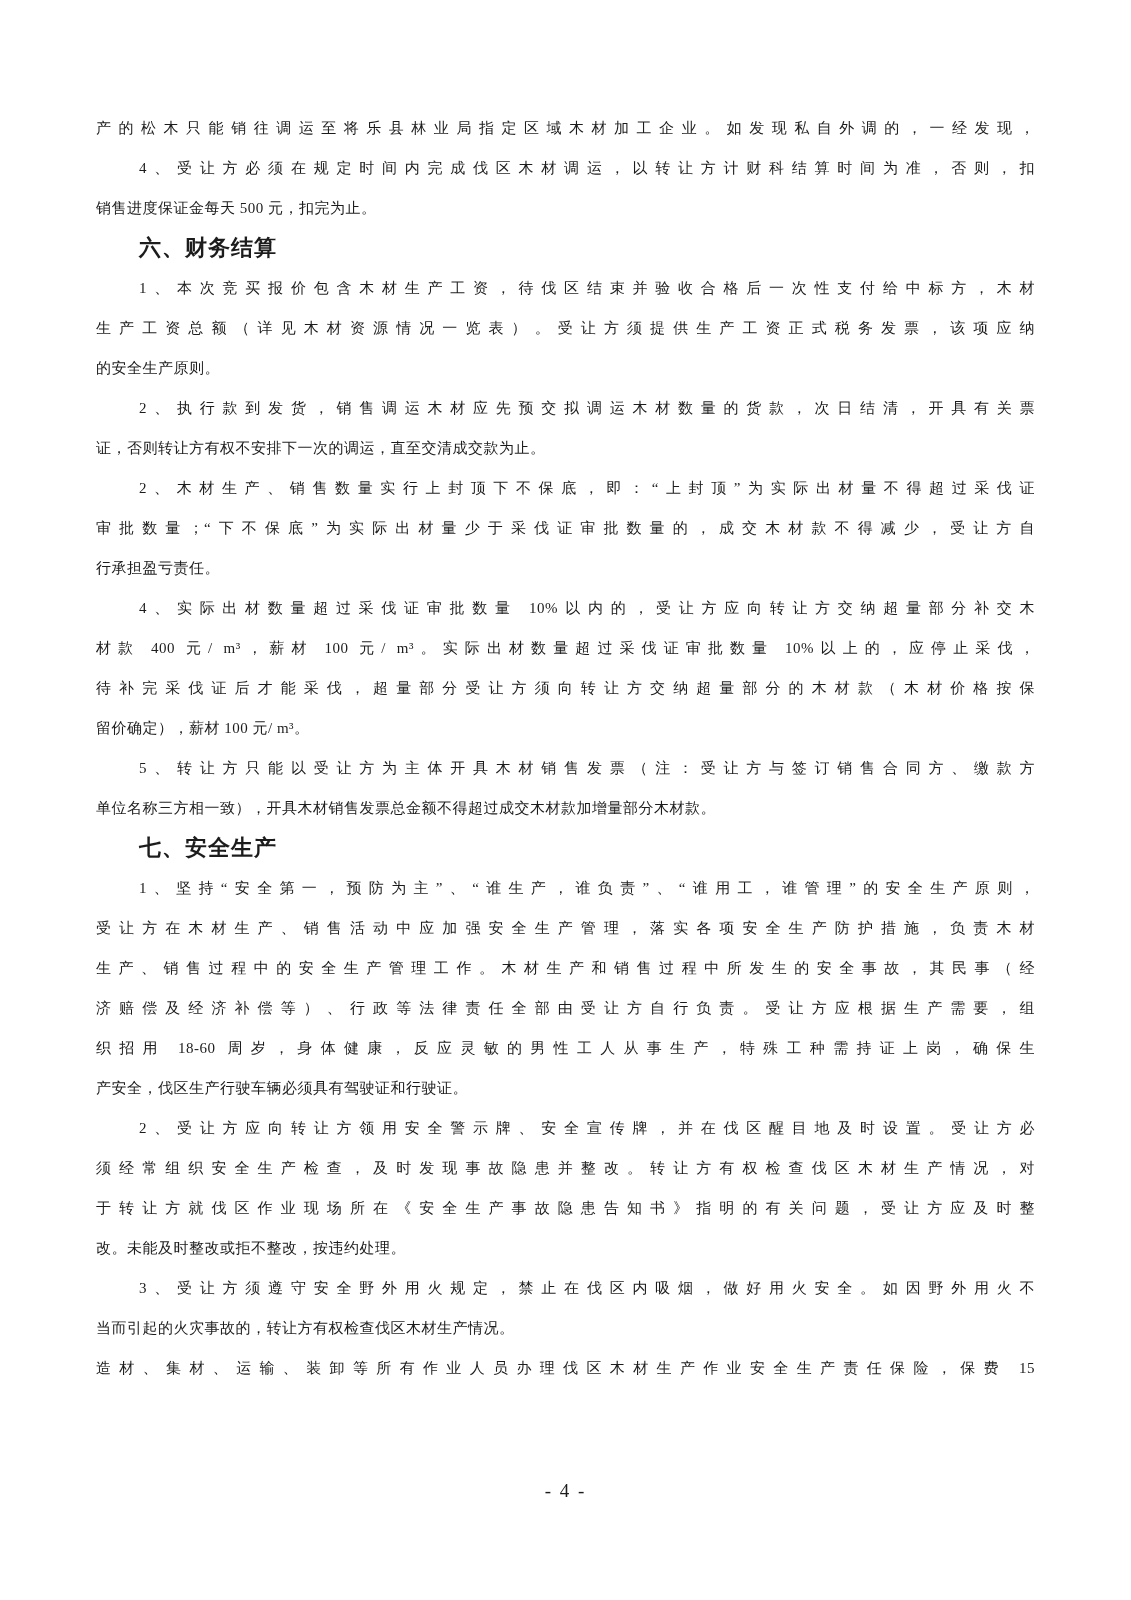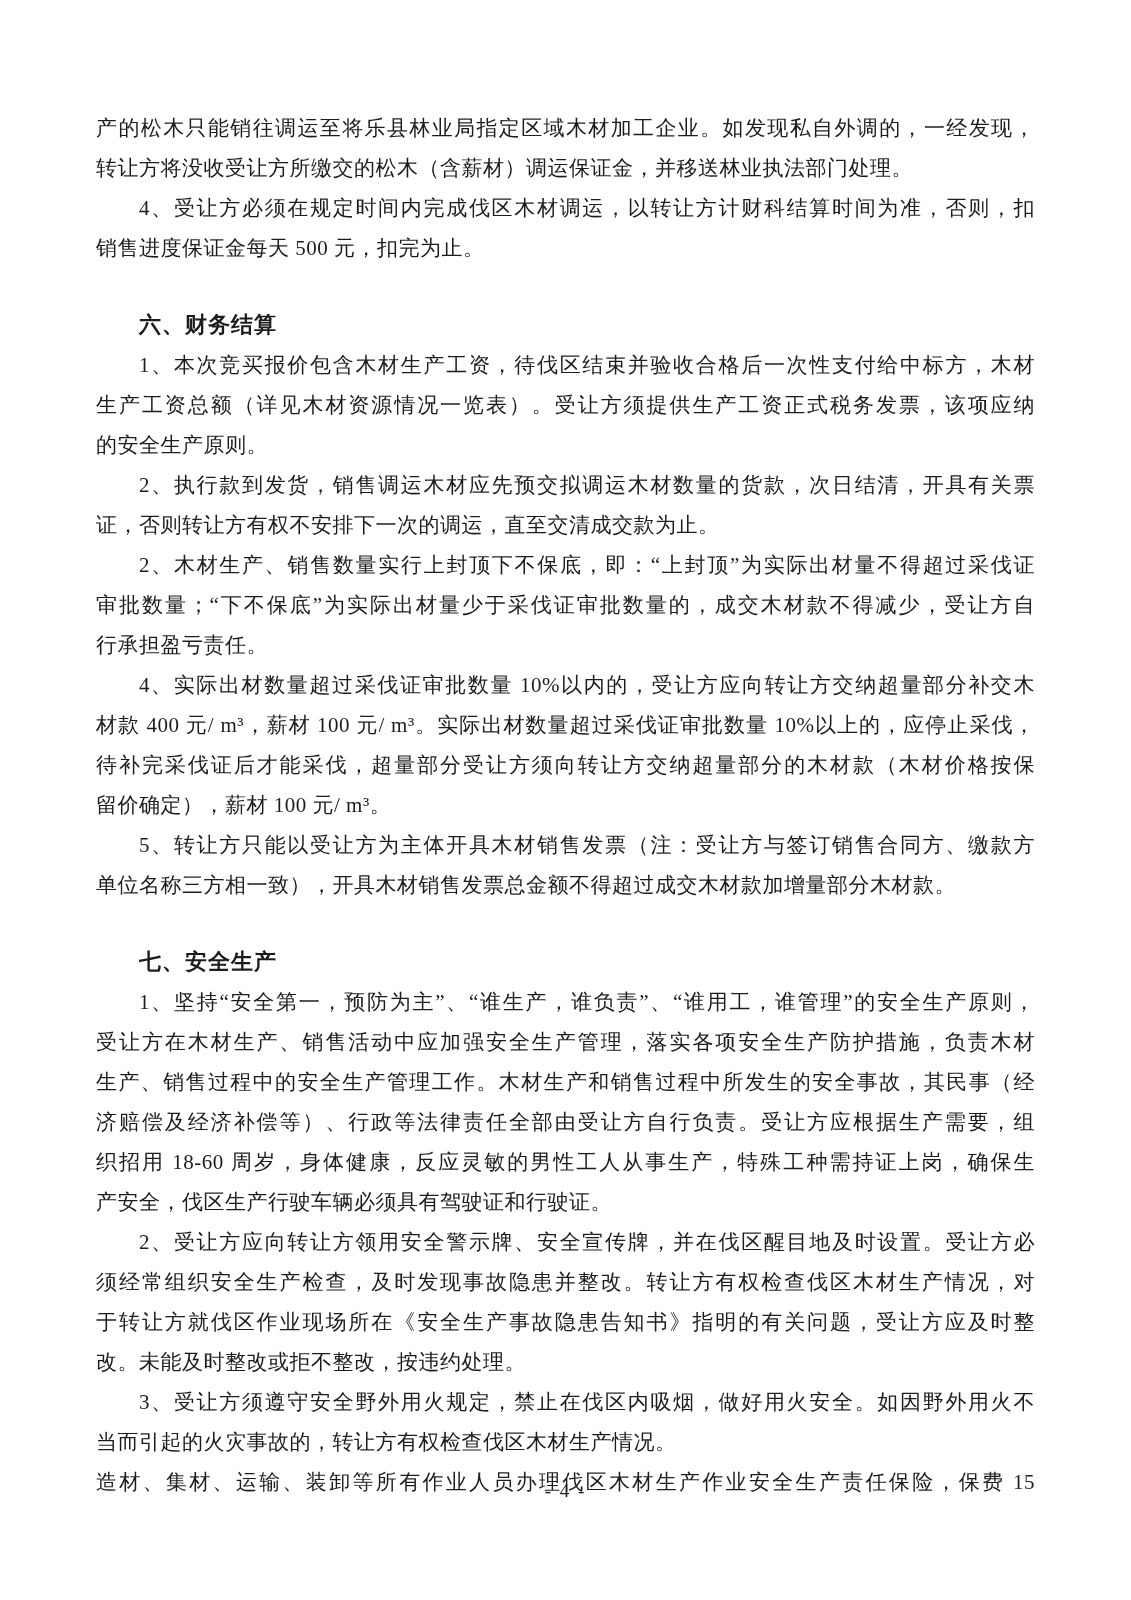--- a/index.html
+++ b/index.html
@@ -16,42 +16,41 @@
     font-family: "Liberation Serif", "DejaVu Serif", serif;
     color: #1c1c1c;
   }
   .content {
     position: absolute;
     left: 96px;
     top: 108px;
     width: 939px;
   }
   .line {
-    font-size: 21px;
+    font-size: 15px;
     line-height: 40px;
     height: 40px;
     text-align: justify;
     text-align-last: justify;
     letter-spacing: 0.5px;
   }
   .line.last {
     text-align-last: left;
   }
   .line.indent {
     text-indent: 43px;
   }
   .line.heading {
     font-family: "Liberation Sans", "DejaVu Sans", sans-serif;
     font-weight: bold;
     font-size: 22px;
     text-align: left;
     text-align-last: left;
     text-indent: 43px;
     letter-spacing: 1px;
-    margin-top: 37px;
   }
   .footer {
     position: absolute;
     top: 1478px;
     left: 0;
     width: 100%;
     text-align: center;
   }
   .pagenum {
     font-family: "Liberation Serif", "DejaVu Serif", serif;
@@ -60,21 +59,20 @@
     color: #1c1c1c;
     letter-spacing: 2px;
   }
 </style>
 </head>
 <body>
 
 <div class="page">
   <main class="content">
       <div class="line body">产的松木只能销往调运至将乐县林业局指定区域木材加工企业。如发现私自外调的，一经发现，</div>
-      <div class="line body last">转让方将没收受让方所缴交的松木（含薪材）调运保证金，并移送林业执法部门处理。</div>
       <div class="line body indent">4、受让方必须在规定时间内完成伐区木材调运，以转让方计财科结算时间为准，否则，扣</div>
       <div class="line body last">销售进度保证金每天 500 元，扣完为止。</div>
       <div class="line heading">六、财务结算</div>
       <div class="line body indent">1、本次竞买报价包含木材生产工资，待伐区结束并验收合格后一次性支付给中标方，木材</div>
       <div class="line body">生产工资总额（详见木材资源情况一览表）。受让方须提供生产工资正式税务发票，该项应纳</div>
       <div class="line body last">的安全生产原则。</div>
       <div class="line body indent">2、执行款到发货，销售调运木材应先预交拟调运木材数量的货款，次日结清，开具有关票</div>
       <div class="line body last">证，否则转让方有权不安排下一次的调运，直至交清成交款为止。</div>
       <div class="line body indent">2、木材生产、销售数量实行上封顶下不保底，即：“上封顶”为实际出材量不得超过采伐证</div>
       <div class="line body">审批数量；“下不保底”为实际出材量少于采伐证审批数量的，成交木材款不得减少，受让方自</div>

